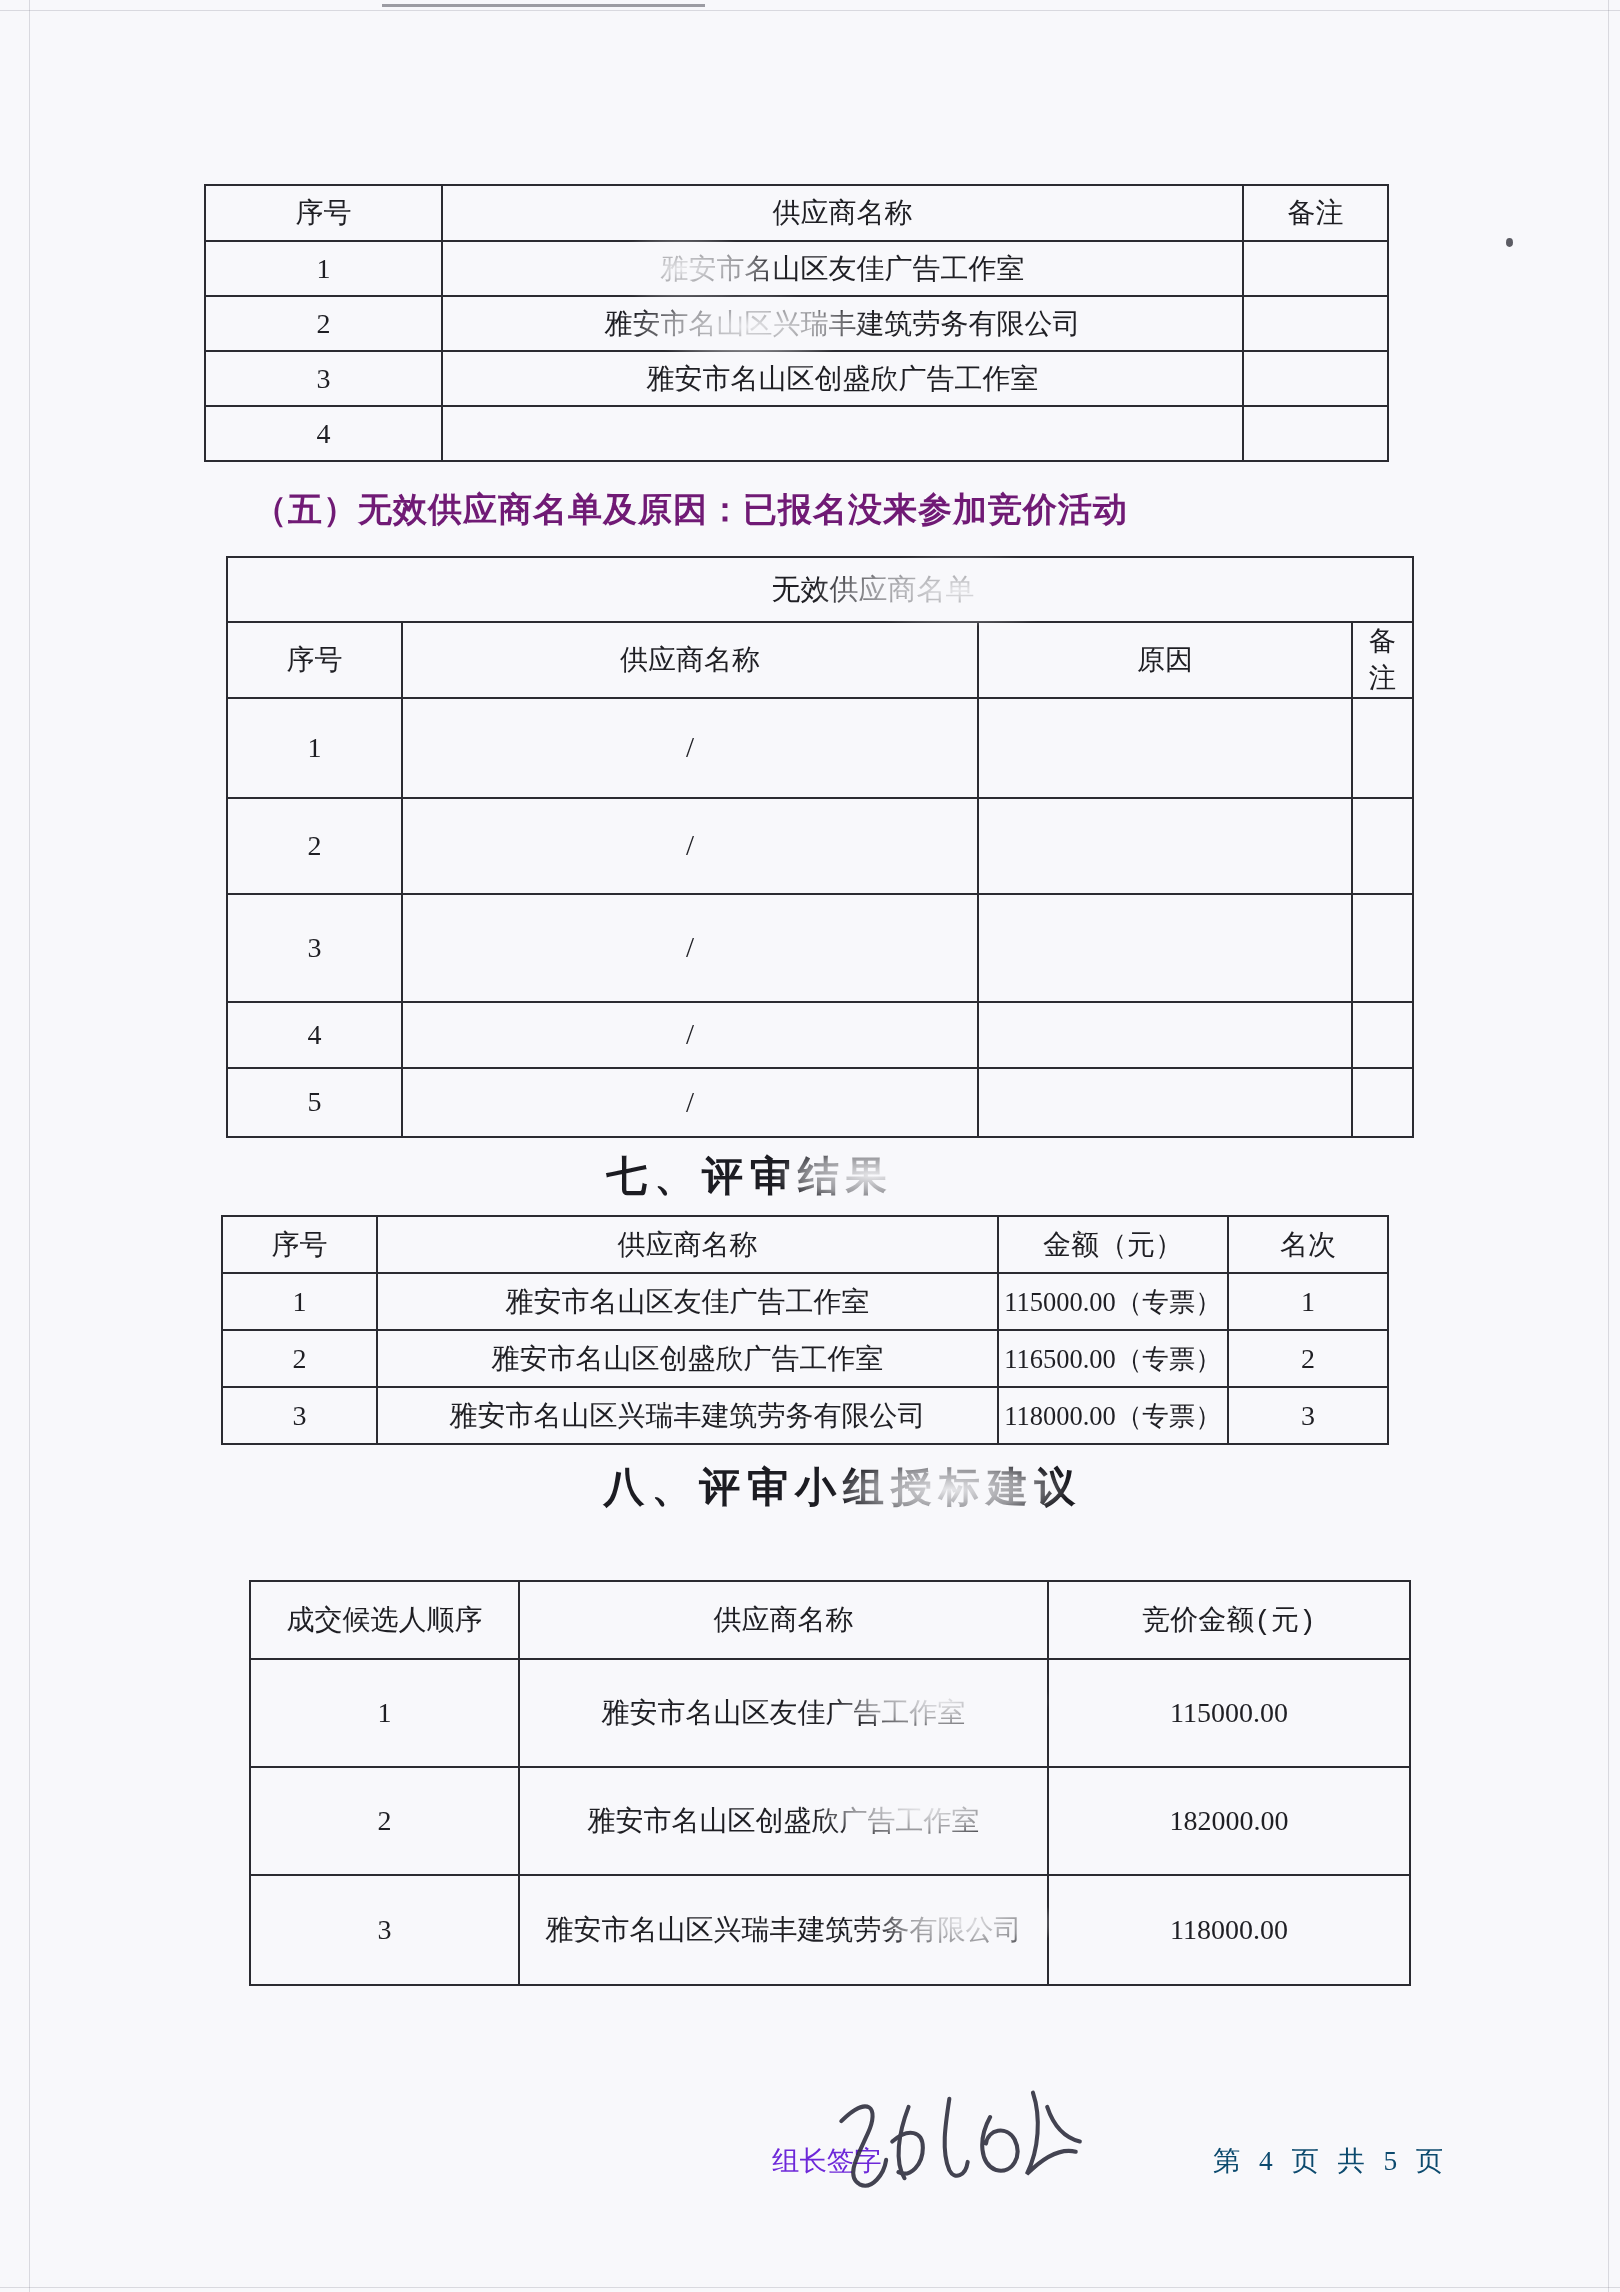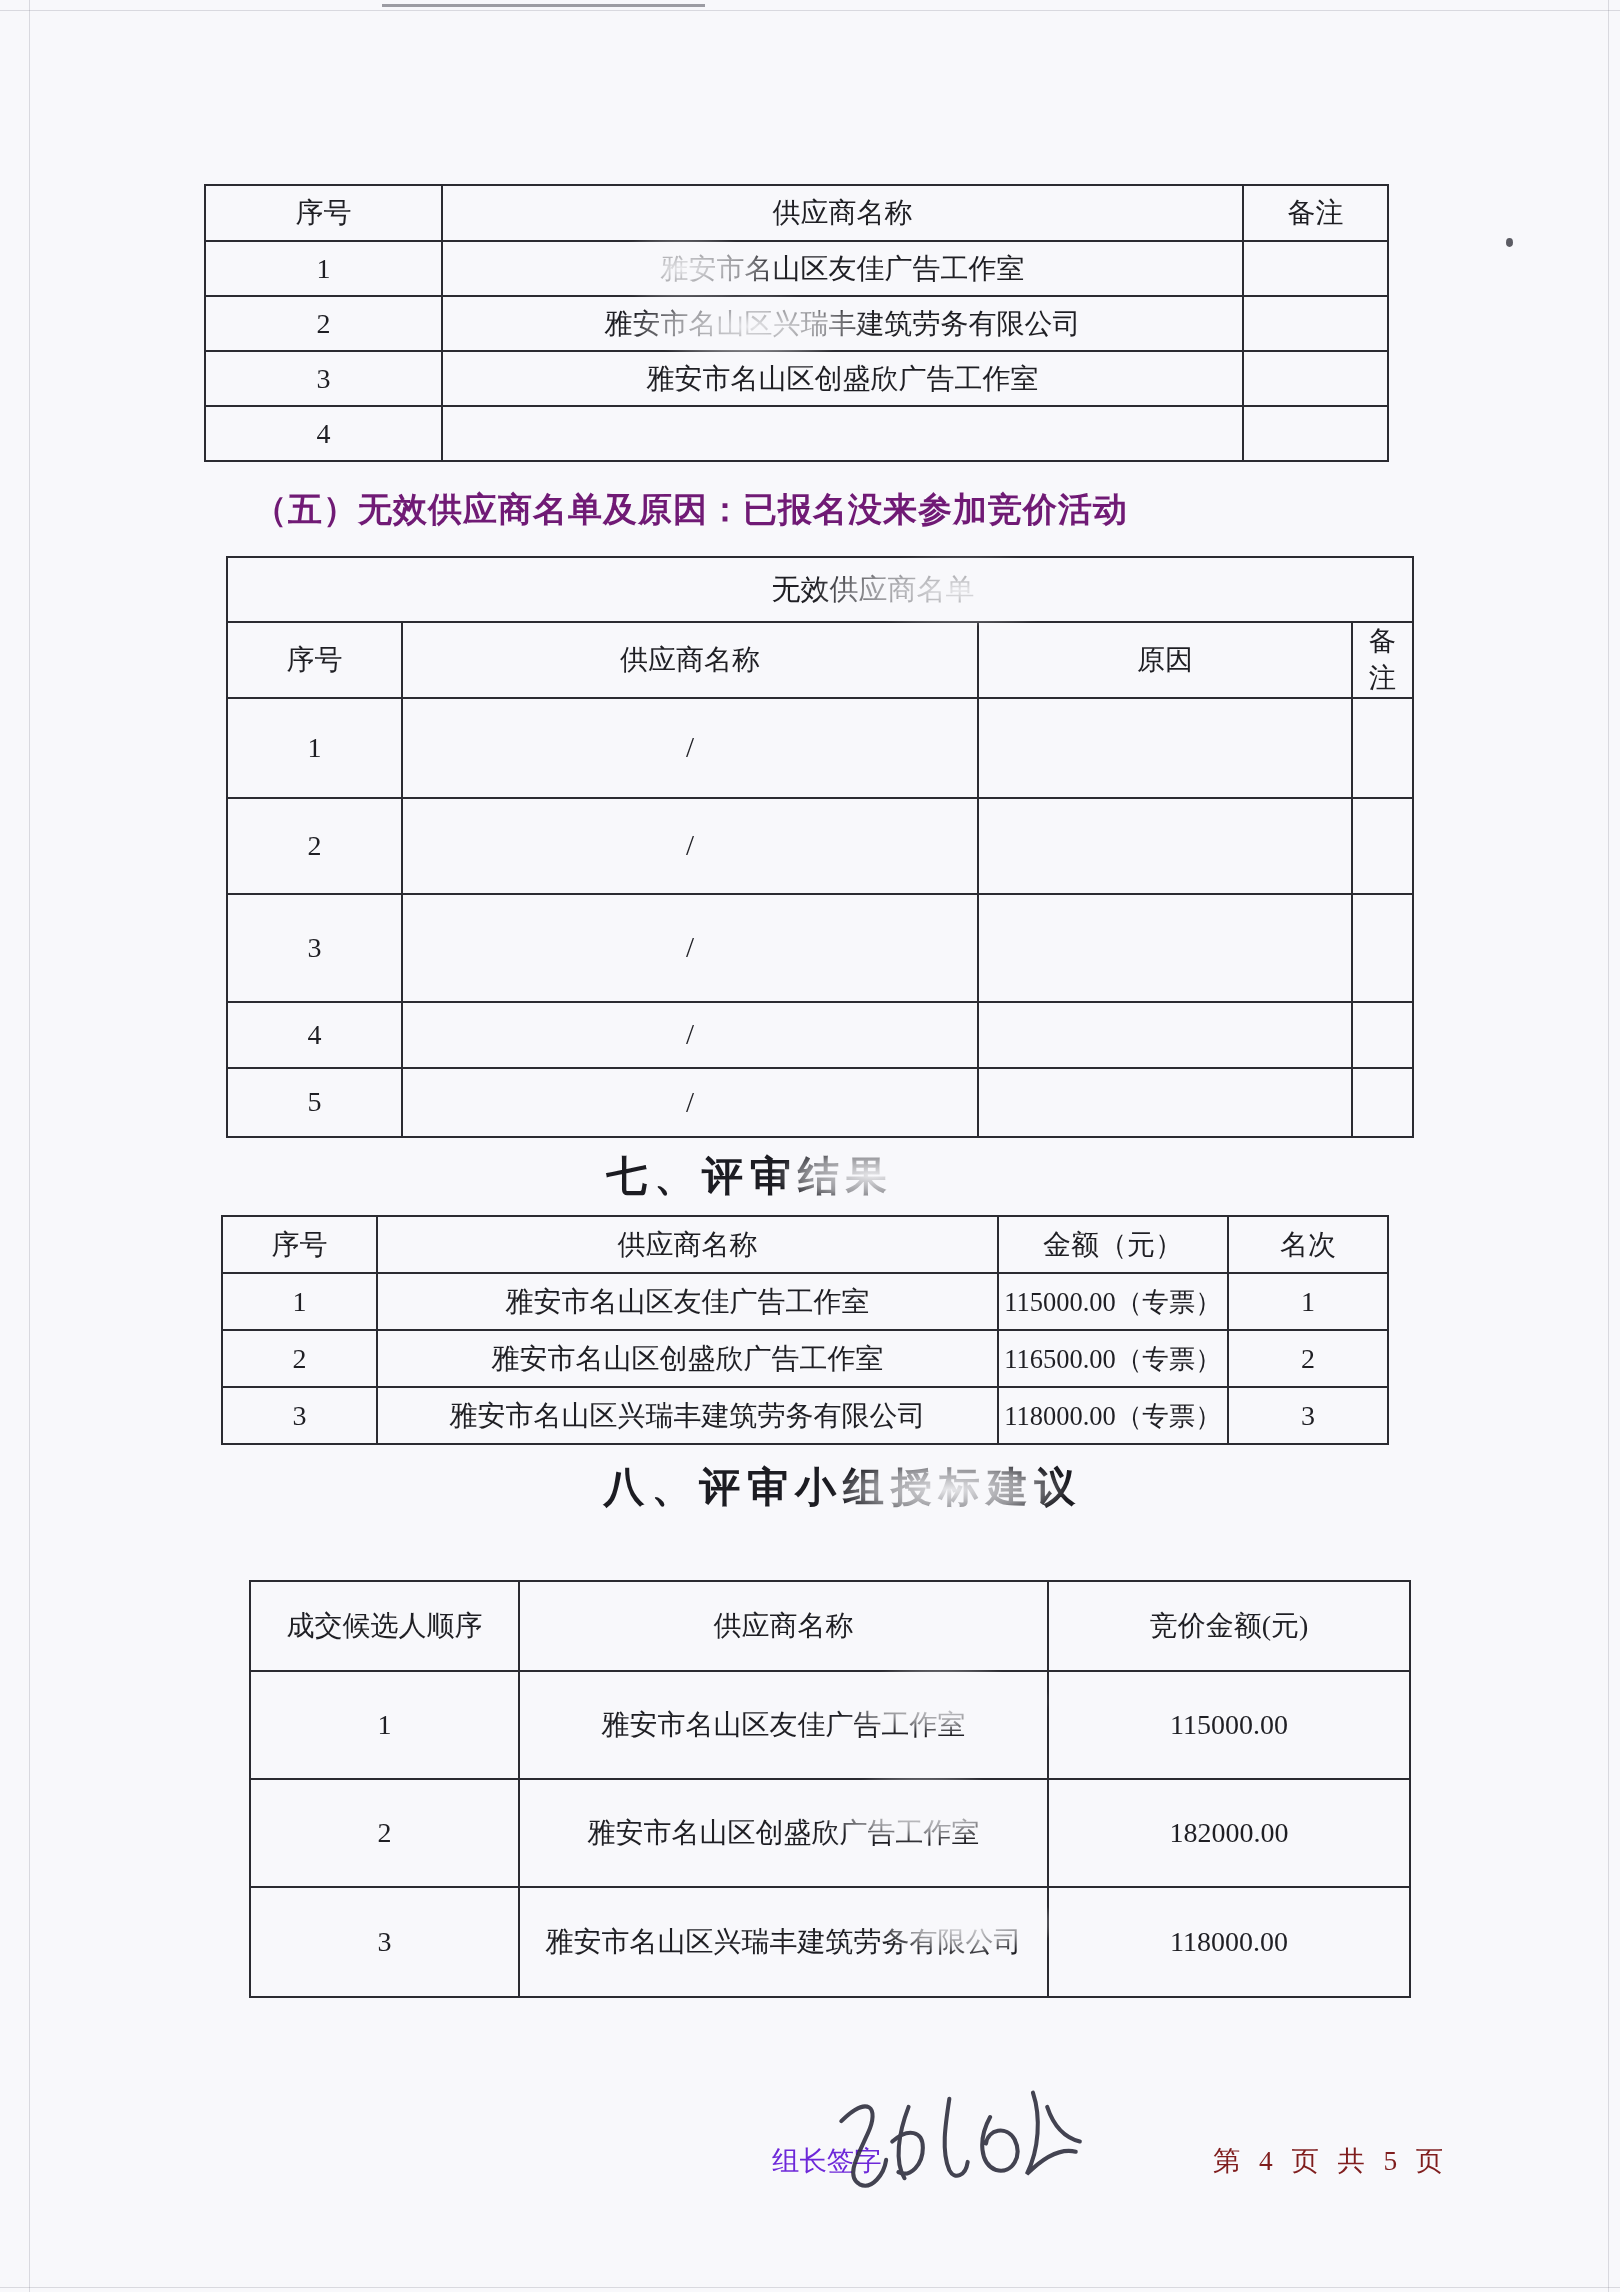--- a/index.html
+++ b/index.html
@@ -71,27 +71,27 @@
 
   
   #intro{
     position:absolute;top:1535px;left:257px;
     font-size:28px;color:#202026;
   }
 
   
   #t4{top:1580px;left:249px;}
   #t4 table{width:1160px;}
-  #t4 .hdr{height:90px;}
+  #t4 .hdr{height:78px;font-family:Liberation Mono, monospace;}
   #t4 .r1{height:108px;} #t4 .r2{height:108px;} #t4 .r3{height:110px;}
 
   
   #sig-label{position:absolute;top:2143px;left:772px;font-size:27.4px;color:#6d28d9;}
   #sig{position:absolute;top:2076px;left:825px;width:265px;height:127px;}
-  #pageno{position:absolute;top:2143px;left:1213px;font-size:27.4px;letter-spacing:5.9px;color:#7f1d1d;}
+  #pageno{position:absolute;top:2143px;left:1213px;font-size:27.4px;letter-spacing:5.9px;color:#0c4a6e;}
 
   
   .fade{
     position:absolute;pointer-events:none;
     background:radial-gradient(ellipse at center, rgba(248,248,251,.92) 0%, rgba(248,248,251,.55) 45%, rgba(248,248,251,0) 72%);
   }
 </style>
 </head>
 <body>
 

